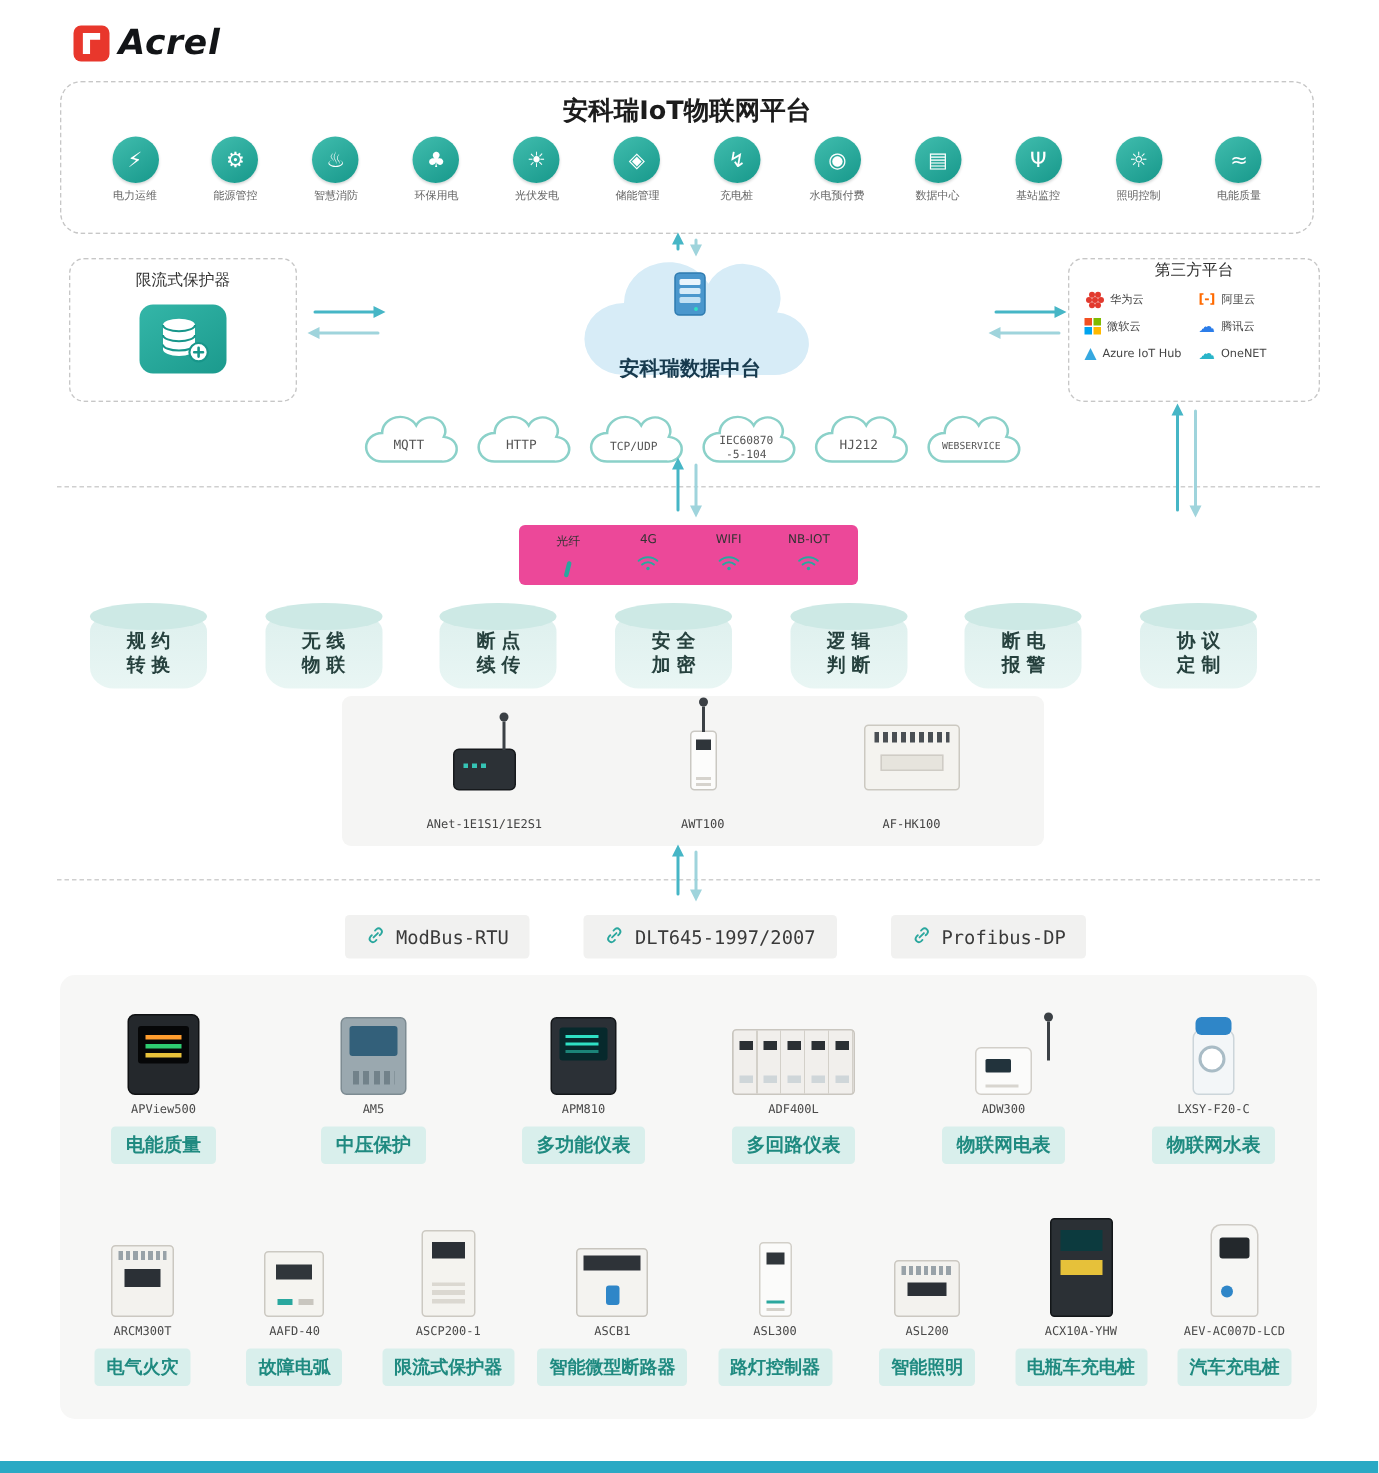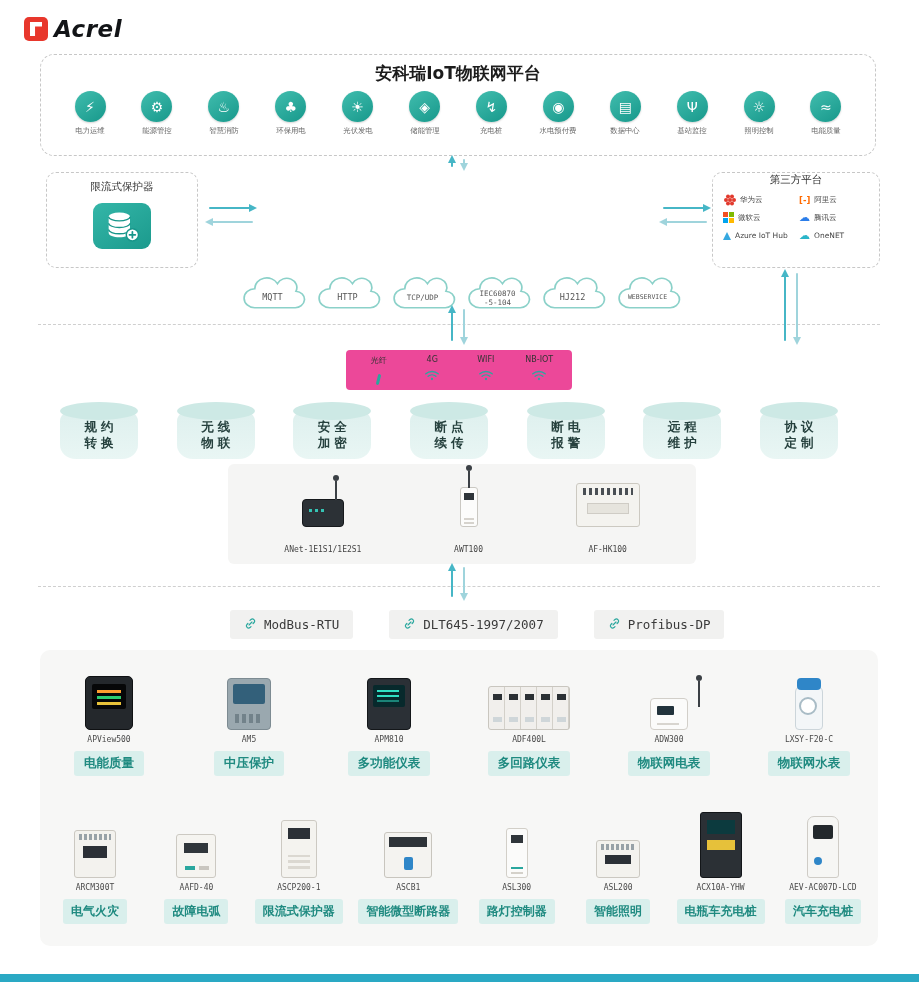--- a/index.html
+++ b/index.html
@@ -1,20 +1,20 @@
 <!DOCTYPE html>
 <html><head>
 <meta charset="utf-8">
 <style>
   html,body{margin:0;padding:0;background:#fff}
   #canvas{position:relative;width:919px;height:982px;background:#fff;overflow:hidden;
           font-family:"DejaVu Sans","Liberation Sans",sans-serif;color:#222}
 
   
-  .logo{position:absolute;left:24px;top:16px;display:flex;align-items:center;gap:6px}
+  .logo{position:absolute;left:49px;top:16px;display:flex;align-items:center;gap:6px}
   .logo-mark{width:24px;height:24px;background:#e8372c;border-radius:5px;position:relative;overflow:hidden}
   .logo-mark::after{content:"";position:absolute;left:6px;top:5px;width:12px;height:14px;background:#fff;
     clip-path:polygon(0 0,100% 0,100% 32%,42% 32%,42% 100%,0 100%)}
   .logo-text{font-size:23px;font-weight:bold;font-style:italic;color:#121417;letter-spacing:.5px}
 
   
   .apps-box{position:absolute;left:40px;top:54px;width:836px;height:102px;border:1.5px dashed #c7c7c7;border-radius:14px;box-sizing:border-box}
   .apps-title{text-align:center;font-size:17px;font-weight:bold;color:#1c1c1c;margin-top:7px}
   #apps-row{display:flex;justify-content:space-between;padding:6px 20px 0}
   .app{width:58px;display:flex;flex-direction:column;align-items:center}
@@ -285,20 +285,35 @@
         <path d="M20.8 16.4v4.4M18.6 18.6h4.4" stroke="#17968a" stroke-width="1.3" stroke-linecap="round"></path>
       </svg>
     </div>
   </section>
 
   <div class="ha" id="haL">
       <i class="a-r"></i>
       <i class="a-l"></i>
     </div>
 
+  <div class="cloud-center">
+    <svg class="cloud-svg" viewBox="0 0 100 60" preserveAspectRatio="none">
+      <path d="M25 50A15 15 0 0 1 25 20A17 17 0 0 1 57 12A14 14 0 0 1 83 24A13 13 0 0 1 81 50Z" fill="#d7ecf7"></path>
+    </svg>
+    <span class="cc-server">
+      <svg width="44" height="36" viewBox="0 0 44 36">
+        <rect x="12" y="2" width="20" height="28" rx="3" fill="#4a97cd" stroke="#2e7bb0"></rect>
+        <rect x="15" y="6" width="14" height="4" rx="1" fill="#eaf5fc"></rect>
+        <rect x="15" y="12" width="14" height="4" rx="1" fill="#d6ebf8"></rect>
+        <rect x="15" y="18" width="14" height="4" rx="1" fill="#c2e1f4"></rect>
+        <circle cx="26" cy="26" r="1.3" fill="#2fe0c4"></circle>
+      </svg>
+    </span>
+    <div class="cc-label">安科瑞数据中台</div>
+  </div>
 
   <div class="ha" id="haR">
       <i class="a-r"></i>
       <i class="a-l"></i>
     </div>
 
   <section class="right-box">
     <div class="box-title">第三方平台</div>
     <div id="providers">
         <div class="provider">
@@ -424,34 +439,34 @@
   <div id="caps">
       <div class="cap">
         <span>规约</span>
         <span>转换</span>
       </div>
       <div class="cap">
         <span>无线</span>
         <span>物联</span>
       </div>
       <div class="cap">
+        <span>断点</span>
+        <span>续传</span>
+      </div>
+      <div class="cap">
         <span>安全</span>
         <span>加密</span>
       </div>
       <div class="cap">
-        <span>断点</span>
-        <span>续传</span>
+        <span>逻辑</span>
+        <span>判断</span>
       </div>
       <div class="cap">
         <span>断电</span>
         <span>报警</span>
-      </div>
-      <div class="cap">
-        <span>远程</span>
-        <span>维护</span>
       </div>
       <div class="cap">
         <span>协议</span>
         <span>定制</span>
       </div>
     </div>
 
   <section class="gwbox" id="gws">
       <div class="gw">
         <div class="dev k-anet">

